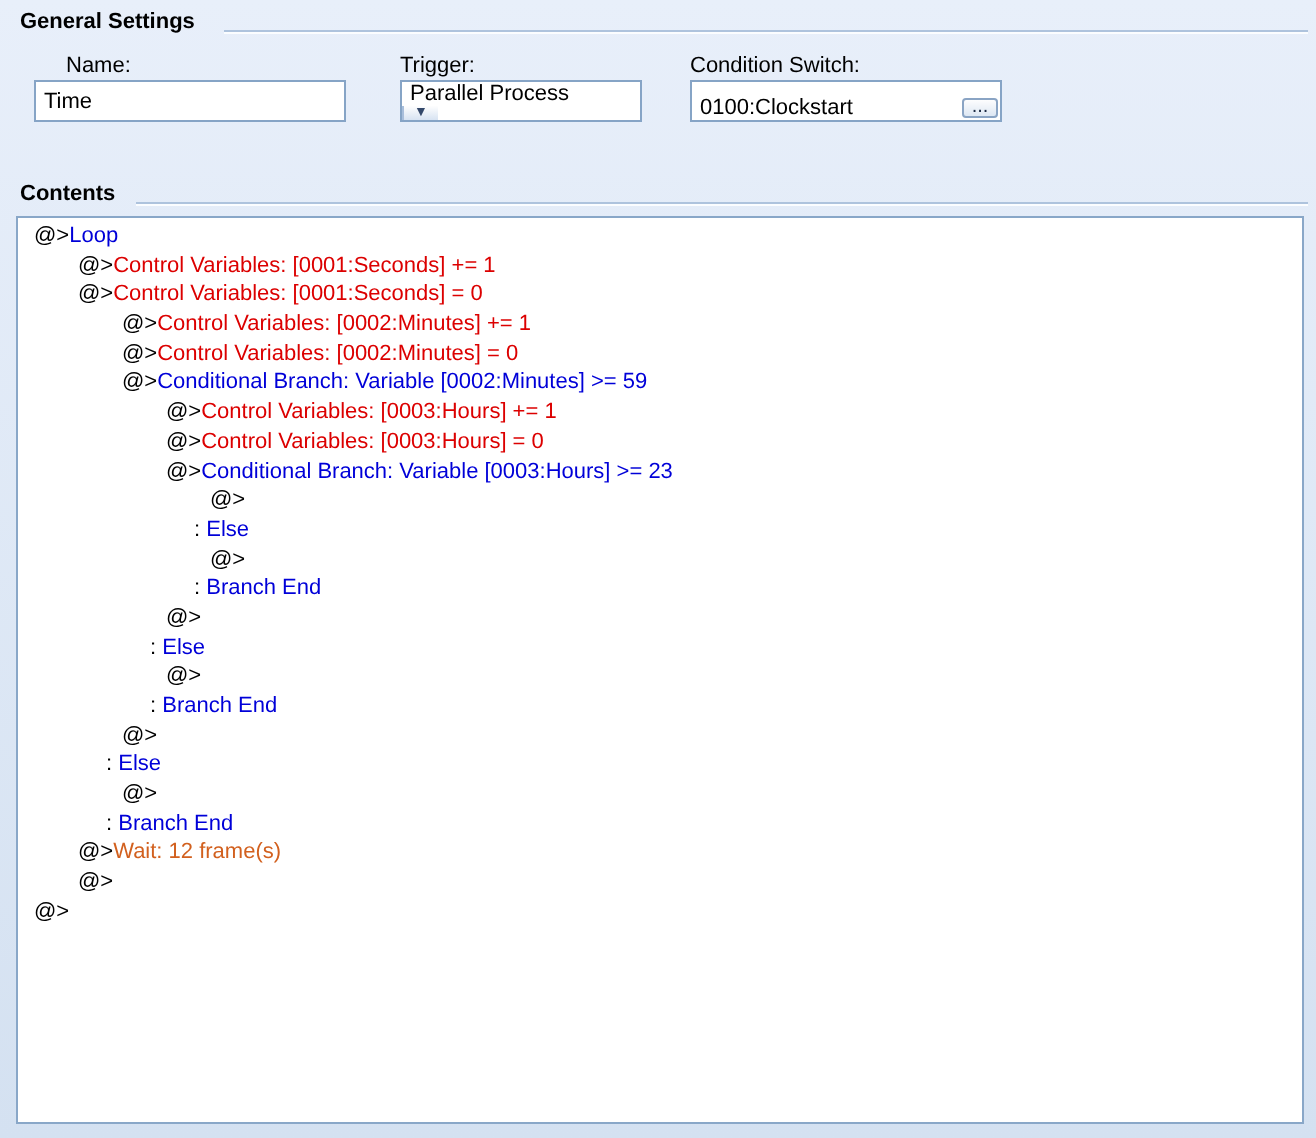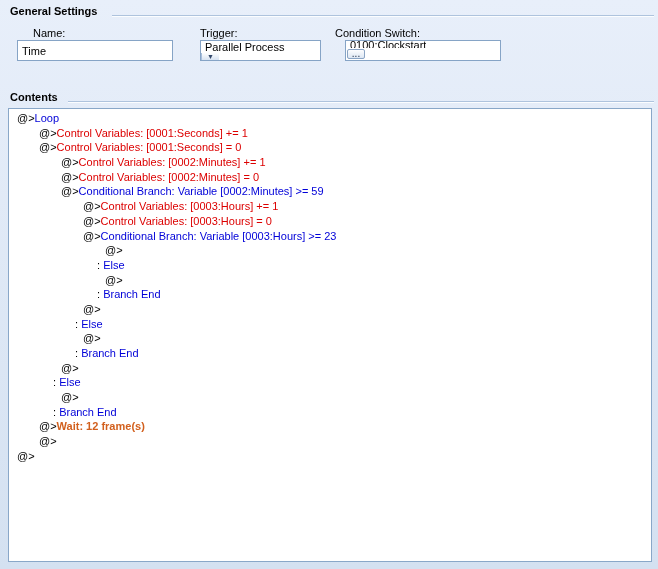--- a/index.html
+++ b/index.html
@@ -27,21 +27,21 @@
   }
   .combo-value{flex:1;display:flex;align-items:center;padding-left:4px;overflow:hidden;white-space:nowrap;}
   .combo-btn{
     width:17px;display:flex;align-items:center;justify-content:center;
     background:linear-gradient(#fefefe,#d7e3f2);
     border-left:1px solid #a8bedb;font-size:7px;color:#33486a;
   }
   .switchbox{
     position:absolute;box-sizing:border-box;height:21px;
     background:#fff;border:1px solid #86a4c6;
-    display:flex;align-items:flex-start;flex-direction:column;
+    display:flex;align-items:flex-end;
   }
   .switch-value{flex:1;display:flex;align-items:center;padding-left:4px;white-space:nowrap;overflow:hidden;}
   .ellipsis-btn{
     width:18px;margin:1px;box-sizing:border-box;
     background:linear-gradient(#fdfdfe,#dde7f3);
     border:1px solid #8aa4c4;border-radius:2px;
     font-family:"Liberation Sans",sans-serif;font-size:10px;line-height:8px;
     color:#1c2b44;padding:0;cursor:default;
   }
   .event-list{
@@ -65,21 +65,21 @@
 
   <div class="field-label" style="left:17px;top:27px;padding-left:16px;">Name:</div>
   <input class="textbox" style="left: 17px; top: 40px; width: 156px;" value="Time">
 
   <div class="field-label" style="left:200px;top:27px;">Trigger:</div>
   <div class="combo" style="left:200px;top:40px;width:121px;">
     <span class="combo-value">Parallel Process</span>
     <span class="combo-btn">▼</span>
   </div>
 
-  <div class="field-label" style="left:335px;top:27px;">Condition Switch:</div>
+  <div class="field-label" style="left:345px;top:27px;">Condition Switch:</div>
   <div class="switchbox" style="left:345px;top:40px;width:156px;">
     <span class="switch-value">0100:Clockstart</span>
     <button class="ellipsis-btn">...</button>
   </div>
 
   <div class="group-title" style="left:10px;top:91px;">Contents</div>
   <div class="rule" style="left:68px;right:4px;top:101px;"></div>
 
   <div class="event-list" id="event-list">
       <div class="event-line" style="padding-left: 8px;"><span class="pre">@&gt;</span><span class="txt" style="color: rgb(0, 0, 216);">Loop</span></div>
@@ -96,18 +96,18 @@
       <div class="event-line" style="padding-left: 96px;"><span class="pre">@&gt;</span><span class="txt" style="color: rgb(0, 0, 0);"></span></div>
       <div class="event-line" style="padding-left: 88px;"><span class="pre">: </span><span class="txt" style="color: rgb(0, 0, 216);">Branch End</span></div>
       <div class="event-line" style="padding-left: 74px;"><span class="pre">@&gt;</span><span class="txt" style="color: rgb(0, 0, 0);"></span></div>
       <div class="event-line" style="padding-left: 66px;"><span class="pre">: </span><span class="txt" style="color: rgb(0, 0, 216);">Else</span></div>
       <div class="event-line" style="padding-left: 74px;"><span class="pre">@&gt;</span><span class="txt" style="color: rgb(0, 0, 0);"></span></div>
       <div class="event-line" style="padding-left: 66px;"><span class="pre">: </span><span class="txt" style="color: rgb(0, 0, 216);">Branch End</span></div>
       <div class="event-line" style="padding-left: 52px;"><span class="pre">@&gt;</span><span class="txt" style="color: rgb(0, 0, 0);"></span></div>
       <div class="event-line" style="padding-left: 44px;"><span class="pre">: </span><span class="txt" style="color: rgb(0, 0, 216);">Else</span></div>
       <div class="event-line" style="padding-left: 52px;"><span class="pre">@&gt;</span><span class="txt" style="color: rgb(0, 0, 0);"></span></div>
       <div class="event-line" style="padding-left: 44px;"><span class="pre">: </span><span class="txt" style="color: rgb(0, 0, 216);">Branch End</span></div>
-      <div class="event-line" style="padding-left: 30px;"><span class="pre">@&gt;</span><span class="txt" style="color: rgb(210, 96, 30); font-weight: bold;">Wait: 12 frame(s)</span></div>
+      <div class="event-line" style="padding-left: 30px;"><span class="pre">@&gt;</span><span class="txt" style="color: rgb(210, 96, 30);">Wait: 12 frame(s)</span></div>
       <div class="event-line" style="padding-left: 30px;"><span class="pre">@&gt;</span><span class="txt" style="color: rgb(0, 0, 0);"></span></div>
       <div class="event-line" style="padding-left: 8px;"><span class="pre">@&gt;</span><span class="txt" style="color: rgb(0, 0, 0);"></span></div>
     </div>
 
 </div>
 
 </body></html>

